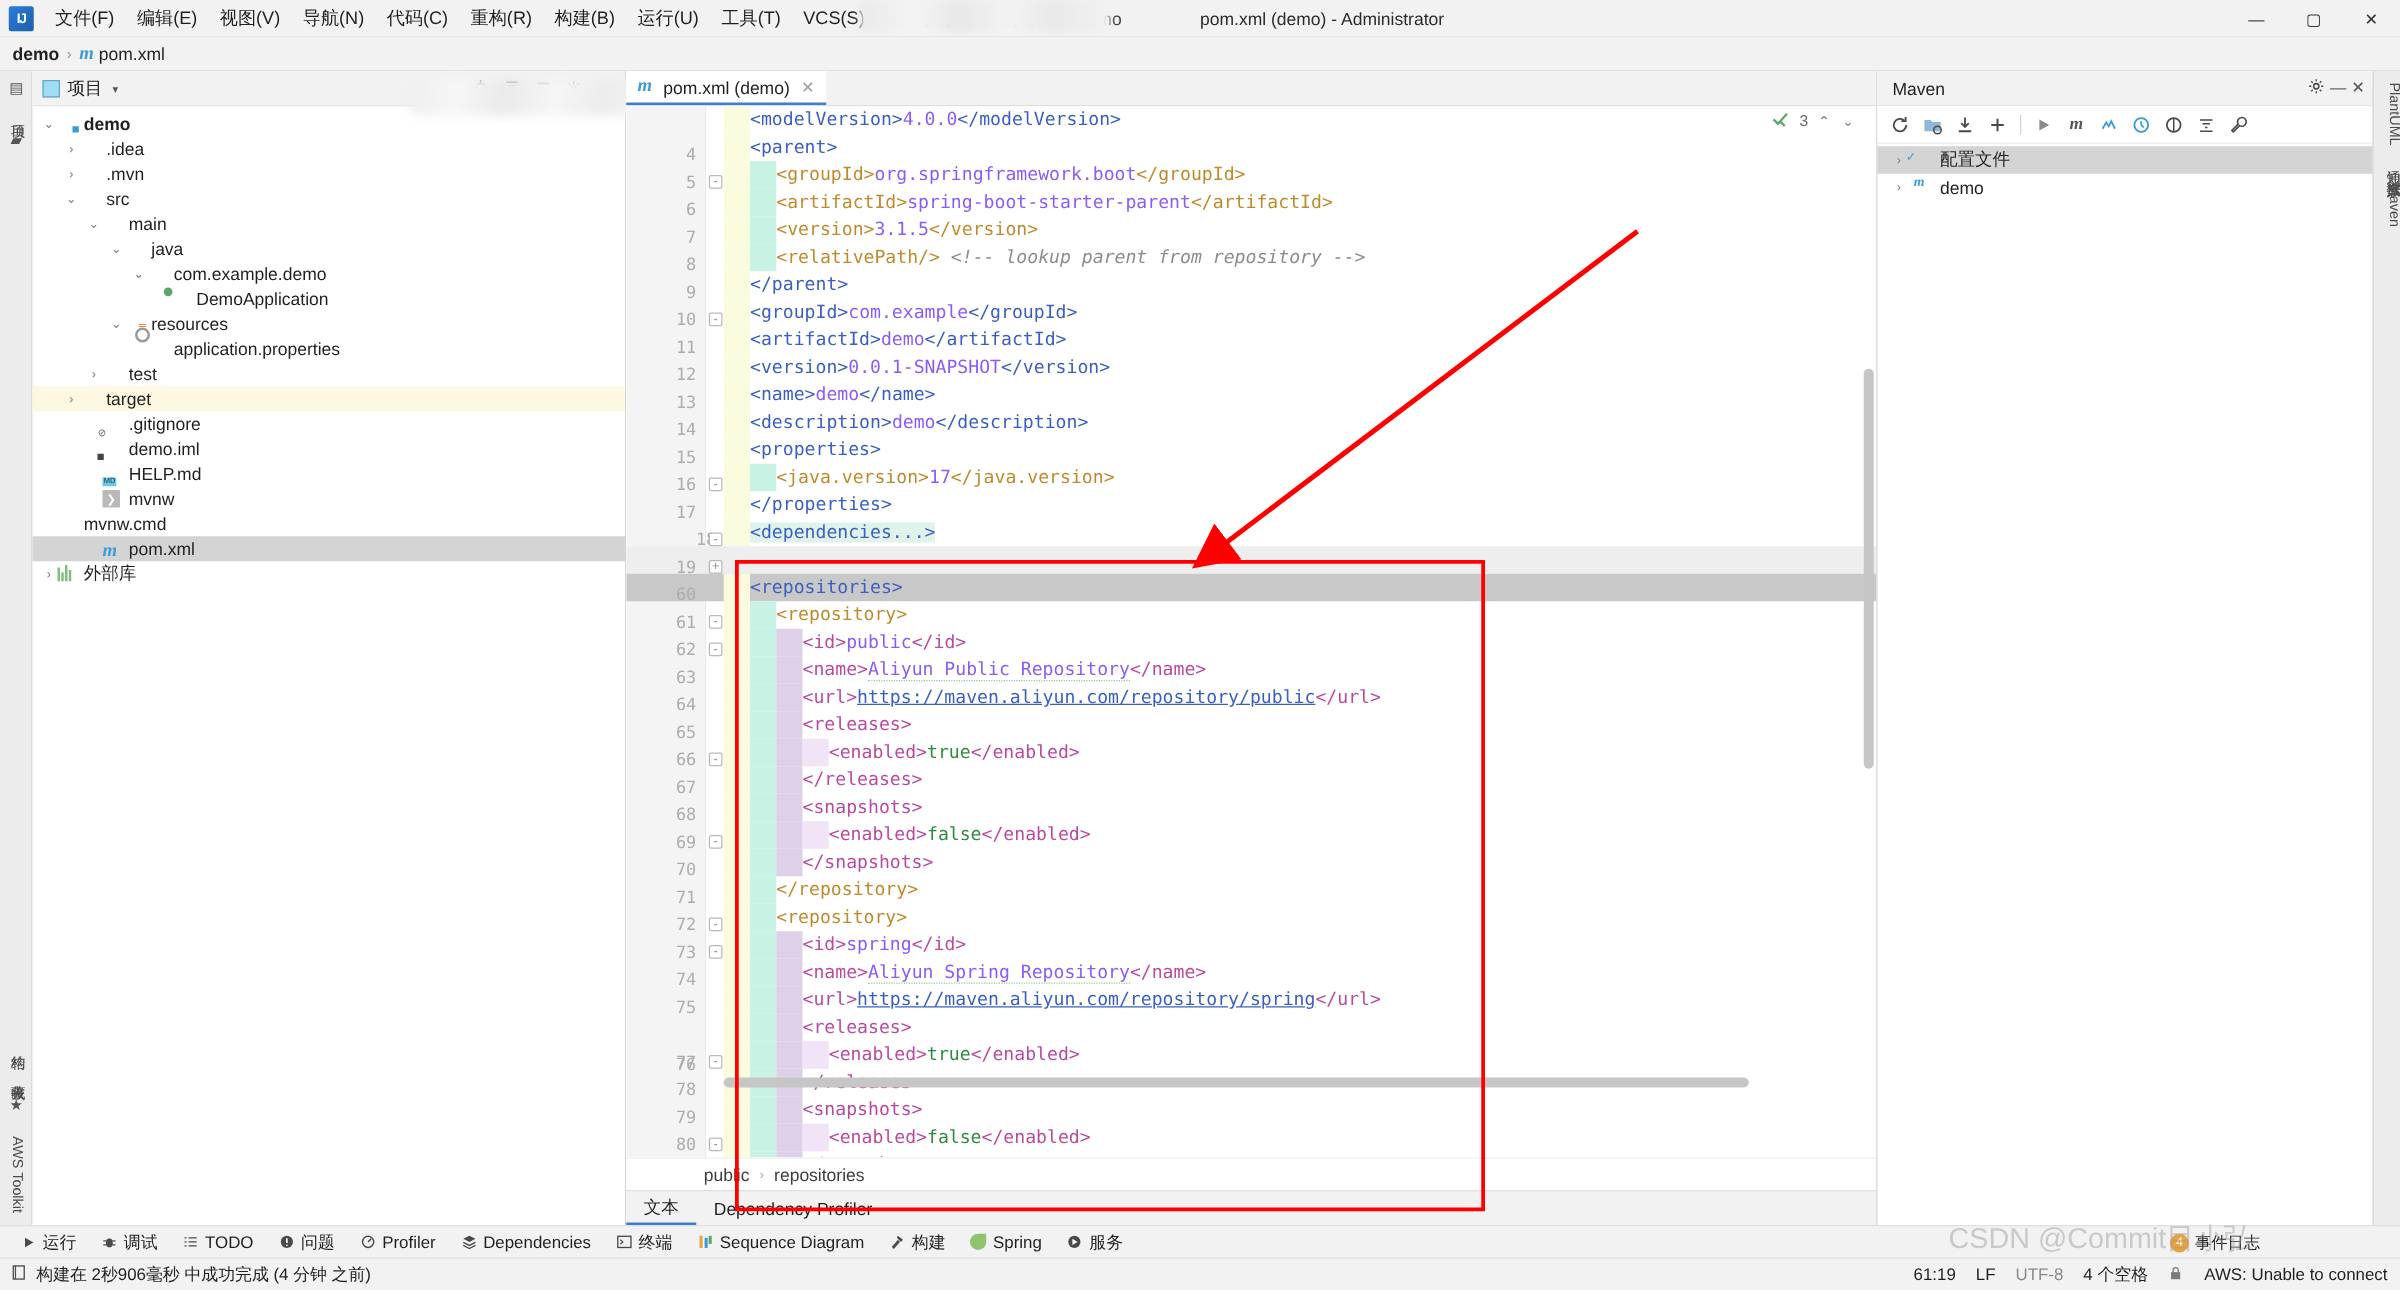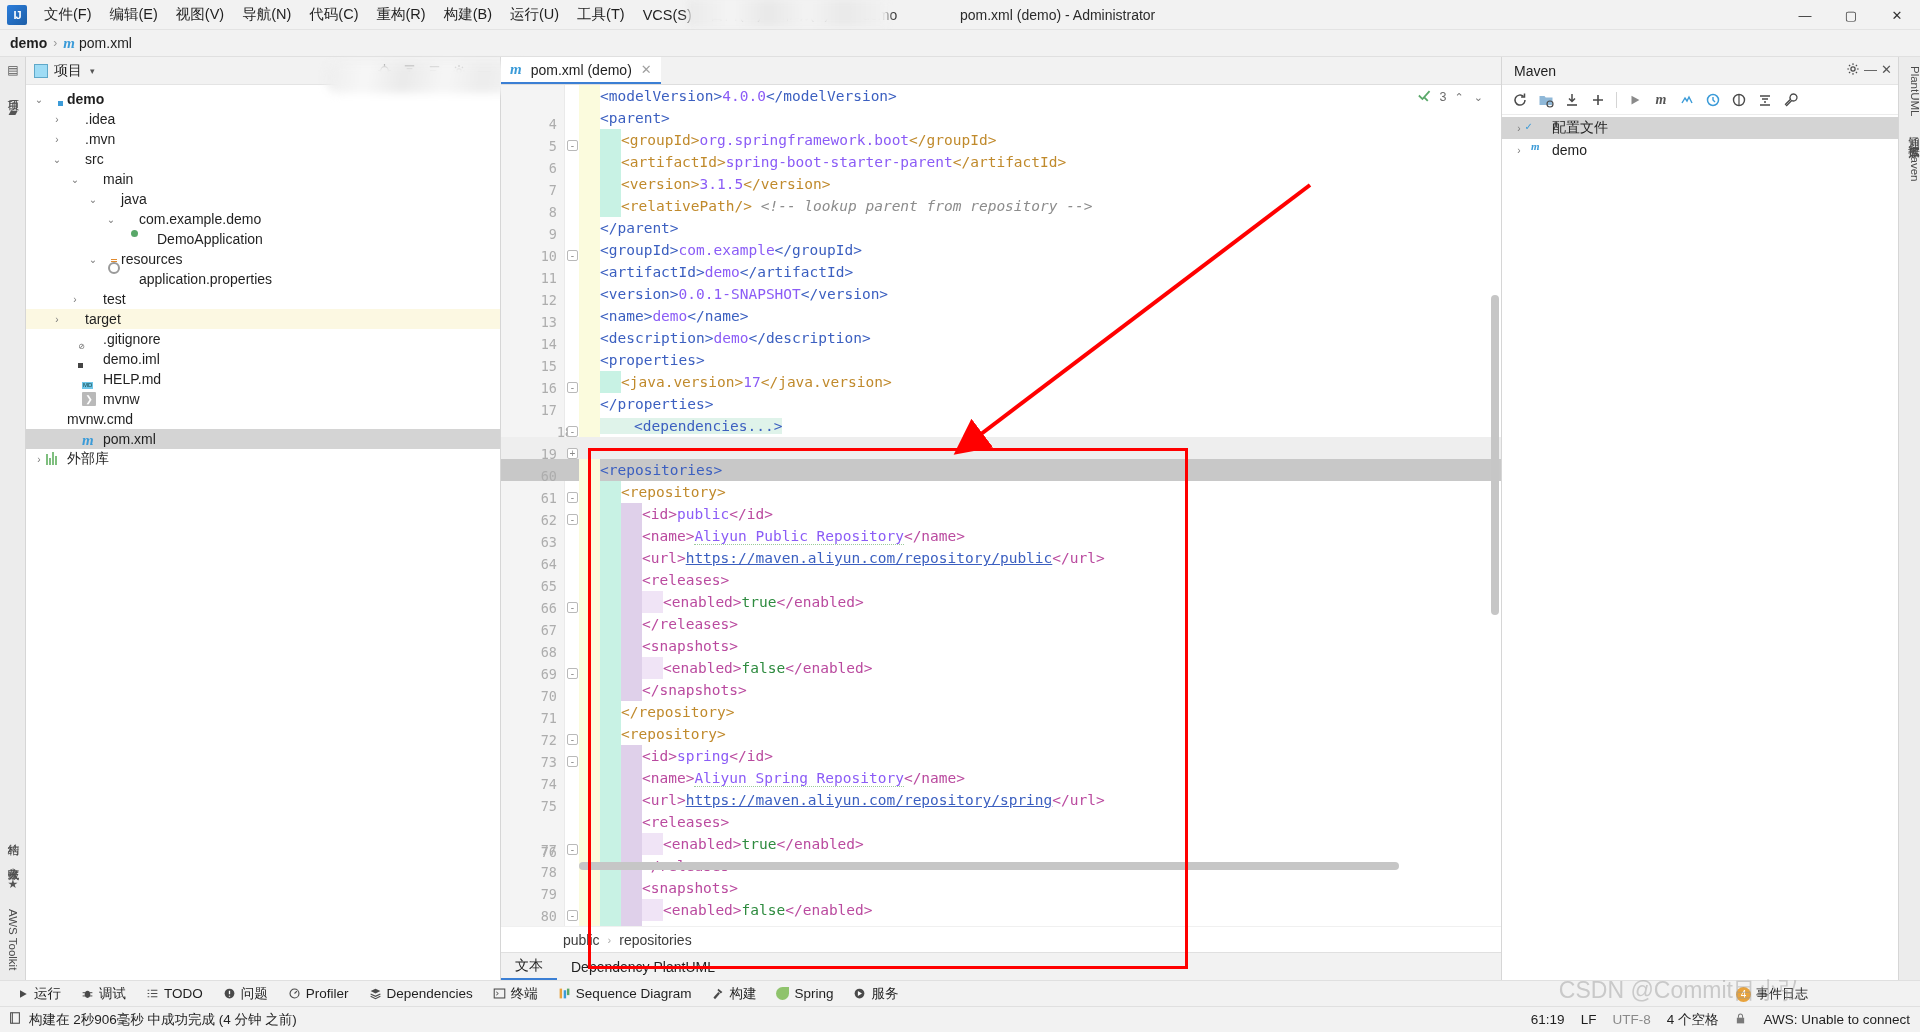--- a/index.html
+++ b/index.html
@@ -198,21 +198,21 @@
   .g-teal   { background: #c8f2e4; }
   .g-lav    { background: #dfd0ea; }
   .g-lav2   { background: #f0e4f6; }
   .tag   { color: #3b5fc0; }
   .tag2  { color: #ba4a9f; }
   .tag3  { color: #c08a2c; }
   .txt   { color: #8b5cf6; }
   .txtg  { color: #2e8b3f; }
   .cmt   { color: #8c8c8c; font-style: italic; }
   .link  { color: #3b5fc0; text-decoration: underline; }
-  .fold  { background: #dff3ea; color:#3b5fc0;padding-left:34px; }
+  .fold  { background: #dff3ea; color:#3b5fc0; }
   .warnu { border-bottom: 1px dotted #9aca9a; }
 
   .insp-widget {
     position: absolute; right: 16px; top: 4px; display: flex; align-items: center; gap: 6px;
     font-size: 12.5px; color: #6b6b6b; z-index: 5;
   }
   .insp-check { color: #59a869; font-size: 13px; }
   .chevron { color: #777; font-size: 11px; padding: 0 2px; }
 
   .breadcrumbs {
@@ -654,21 +654,21 @@
     </div>
 
     <div class="breadcrumbs">
       <span>public</span>
       <span class="bc-sep">›</span>
       <span>repositories</span>
     </div>
 
     <div class="bottom-tabs">
       <div class="btab act">文本</div>
-      <div class="btab">Dependency PlantUML</div>
+      <div class="btab">Dependency Profiler</div>
     </div>
   </div>
 
   <div class="maven-panel">
     <div class="mv-header">
       <span>Maven</span>
       <div class="mv-header-acts">
         <span>
           <svg width="14" height="14" viewBox="0 0 16 16">
               <circle cx="8" cy="8" r="2.4" fill="none" stroke="#4a4a4a" stroke-width="1.4"></circle>

